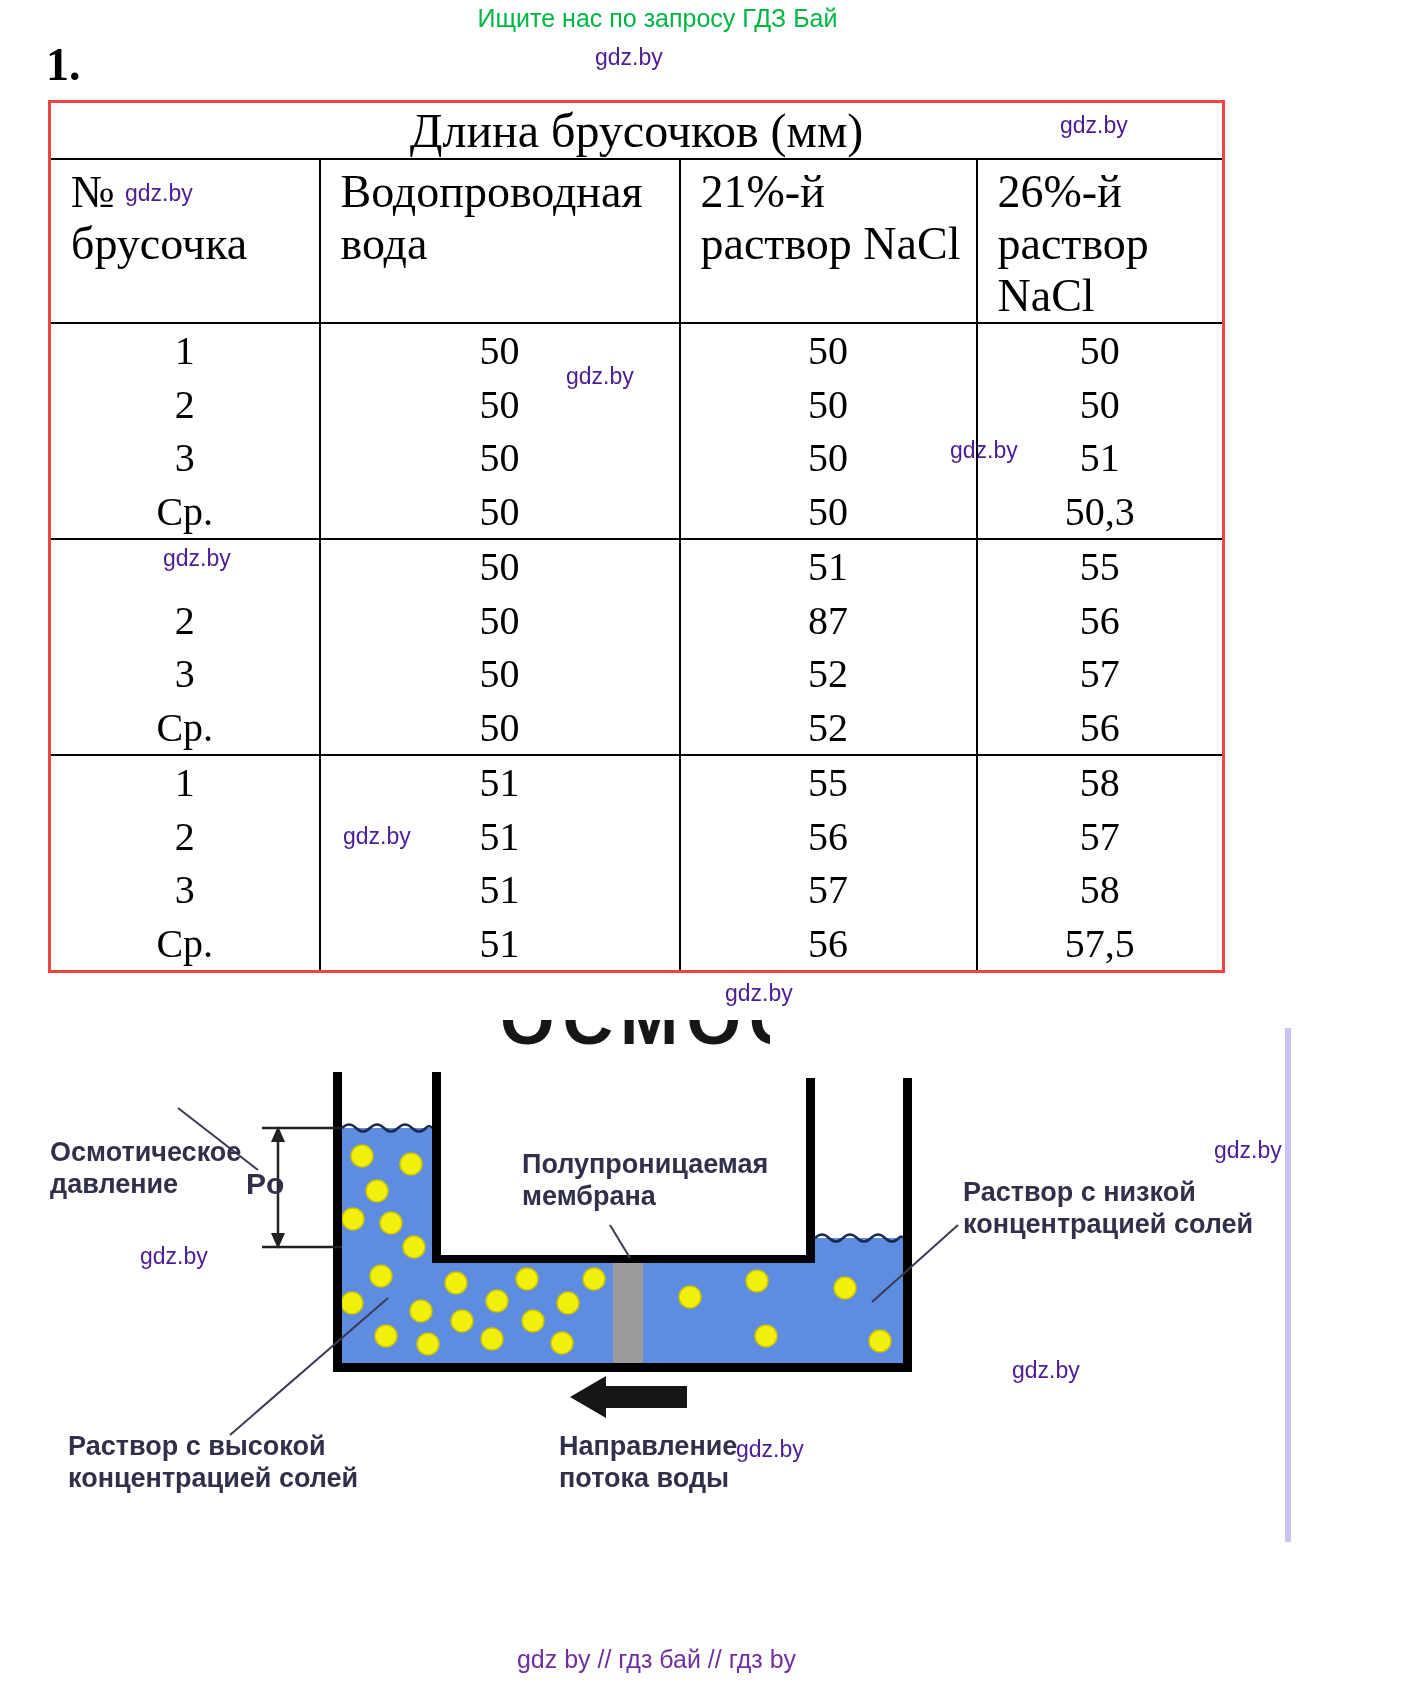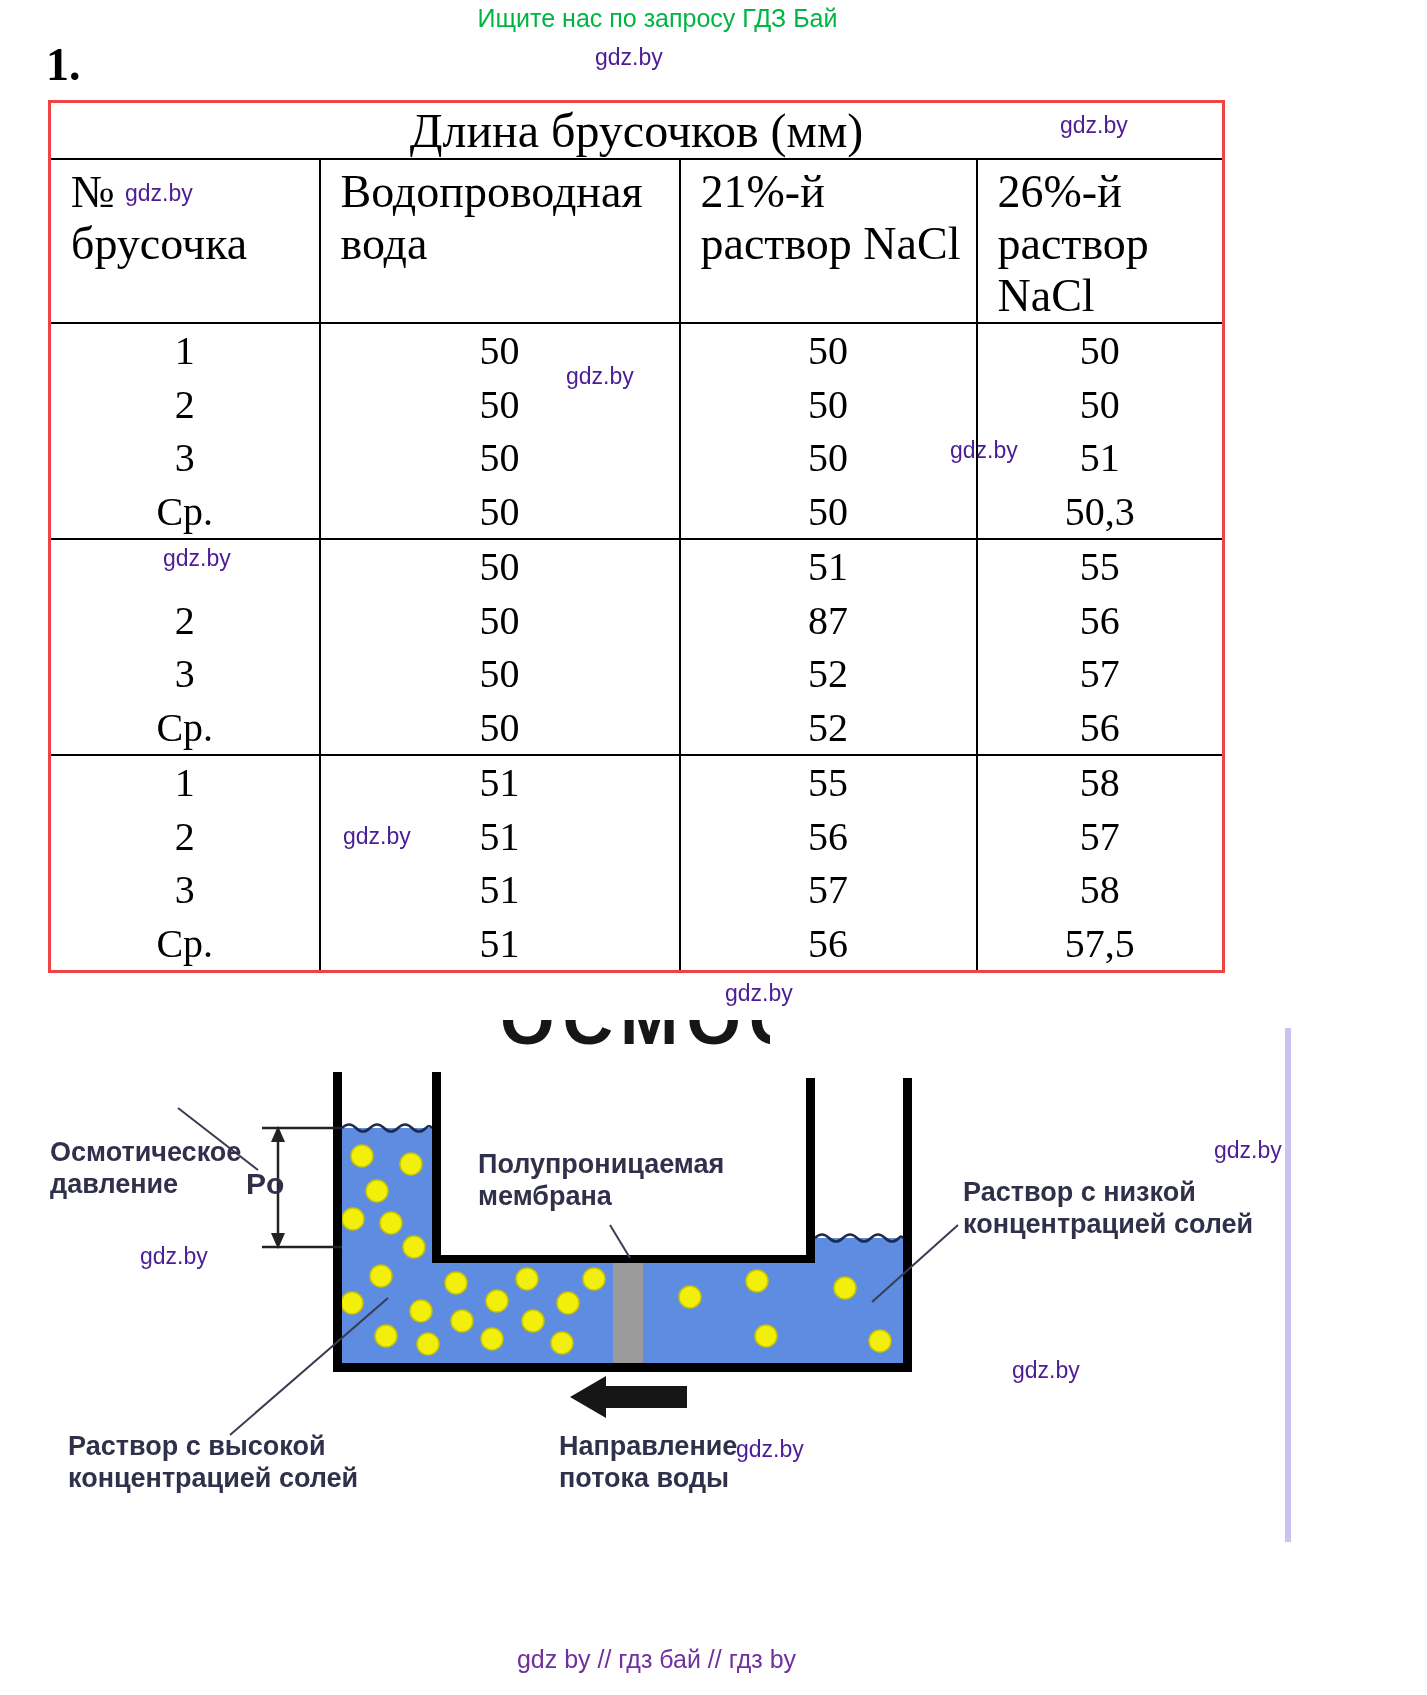--- a/index.html
+++ b/index.html
@@ -251,21 +251,21 @@
     <line x1="958" y1="205" x2="872" y2="282"></line>
     <line x1="230" y1="415" x2="388" y2="278"></line>
   </g>
 
   <polygon fill="#161616" points="687,366 606,366 606,356 570,377 606,398 606,388 687,388"></polygon>
 </svg>
 
 <div class="dlabel" style="left:50px;  top:1096px;margin-top:40px;">Осмотическое
 давление</div>
 <div class="dlabel po" style="left:214px; top:1168px;">Po</div>
-<div class="dlabel" style="left:478px; top:1148px;">Полупроницаемая
+<div class="dlabel" style="left:522px; top:1148px;">Полупроницаемая
 мембрана</div>
 <div class="dlabel" style="left:963px; top:1176px;">Раствор с низкой
 концентрацией солей</div>
 <div class="dlabel" style="left:68px;  top:1430px;">Раствор с высокой
 концентрацией солей</div>
 <div class="dlabel" style="left:535px; top:1430px;margin-left:24px;">Направление
 потока воды</div>
 
 <div class="edge-line"></div>
 

